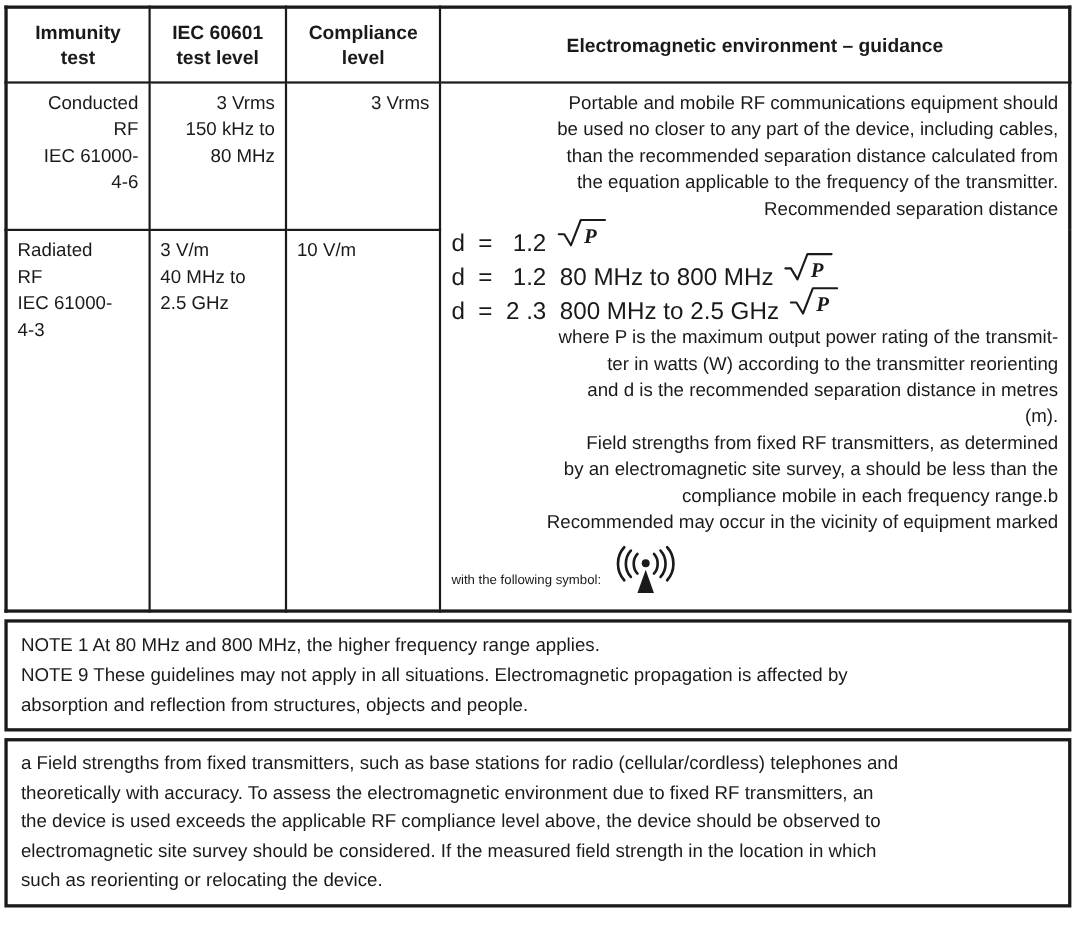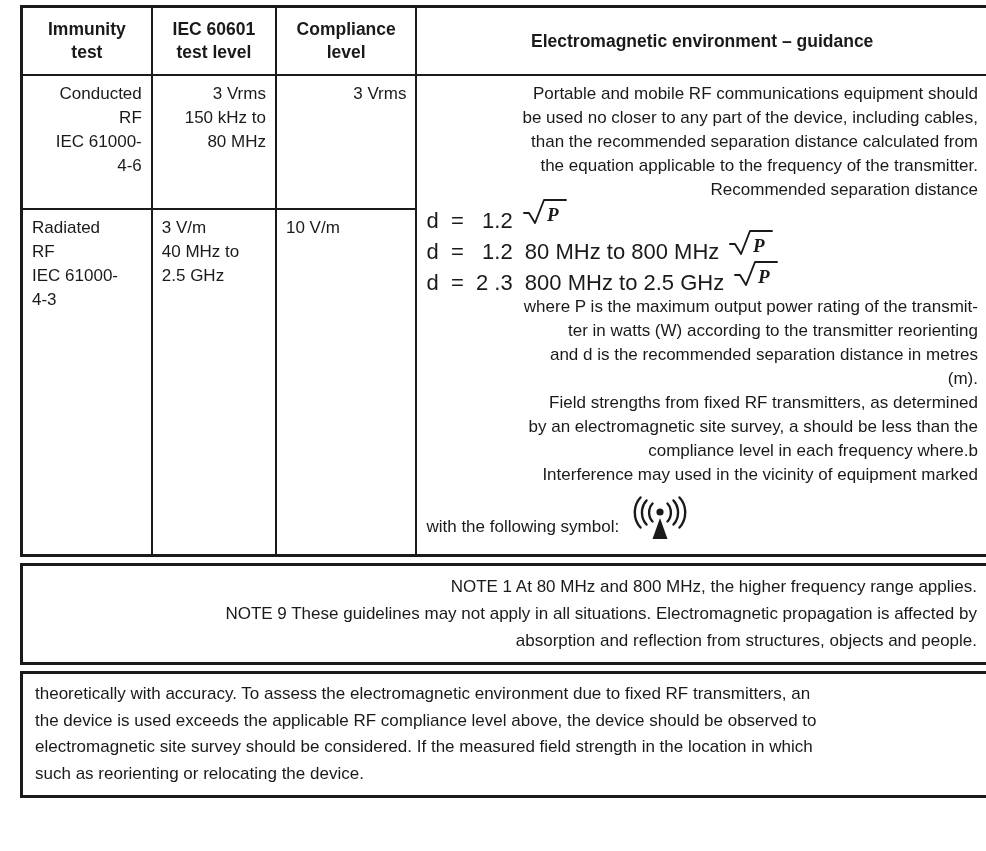--- a/index.html
+++ b/index.html
@@ -12,21 +12,21 @@
     height: 851px;
     font-family: "Liberation Sans", sans-serif;
     color: #1a1a1a;
     overflow: hidden;
   }
   .page {
     position: relative;
     width: 986px;
     height: 851px;
     box-sizing: border-box;
-    padding: 5px 8px 6px 20px;
+    padding: 5px 8px 6px 4px;
   }
 
   
   .emc-table {
     border-collapse: collapse;
     table-layout: fixed;
     width: 970px;
     border: 3px solid #1a1a1a;
   }
   .emc-table td, .emc-table th {
@@ -81,21 +81,21 @@
   }
   .radical svg { display: block; }
 
   
   .symbol-row {
     display: flex;
     align-items: flex-end;
     margin-top: 4px;
   }
   .symbol-row .sym-label {
-    font-size: 17px;
+    font-size: 12px;
     line-height: 24px;
     white-space: pre;
   }
   .antenna {
     margin-left: 10px;
     position: relative;
     top: 2px;
   }
   .antenna svg { display: block; }
 
@@ -106,21 +106,21 @@
     border: 3px solid #1a1a1a;
     margin-top: 6px;
     padding: 7px 10px 8px 12px;
   }
   .block .bline {
     display: block;
     font-size: 17px;
     line-height: 26px;
     white-space: pre;
   }
-  .notes-block .bline { line-height: 27px; text-align: right; }
+  .notes-block .bline { line-height: 27px; }
   .footnote-block .bline { line-height: 26.5px; }
 </style>
 </head>
 <body>
 
 <div class="page">
 
   <table class="emc-table">
     <colgroup>
       <col class="col1">
@@ -200,22 +200,22 @@
               </svg>
             </span>
           </div>
 
           <span class="guid-line">where P is the maximum output power rating of the transmit-</span>
           <span class="guid-line">ter in watts (W) according to the transmitter reorienting</span>
           <span class="guid-line">and d is the recommended separation distance in metres</span>
           <span class="guid-line">(m).</span>
           <span class="guid-line">Field strengths from fixed RF transmitters, as determined</span>
           <span class="guid-line">by an electromagnetic site survey, a should be less than the</span>
-          <span class="guid-line">compliance level in each frequency where.b</span>
-          <span class="guid-line">Interference may used in the vicinity of equipment marked</span>
+          <span class="guid-line">compliance mobile in each frequency range.b</span>
+          <span class="guid-line">Recommended may occur in the vicinity of equipment marked</span>
 
           <div class="symbol-row">
             <span class="sym-label">with the following symbol:</span>
             <span class="antenna">
               <svg width="62" height="48" viewBox="0 0 62 48" aria-hidden="true">
                 <g fill="none" stroke="#1a1a1a" stroke-linecap="round">
                   <path d="M23.5 10.5 A 10 12 0 0 0 23.5 28.5" stroke-width="2.4"></path>
                   <path d="M38.5 10.5 A 10 12 0 0 1 38.5 28.5" stroke-width="2.4"></path>
                   <path d="M17.5 7.5 A 14.5 16.5 0 0 0 17.5 31.5" stroke-width="2.4"></path>
                   <path d="M44.5 7.5 A 14.5 16.5 0 0 1 44.5 31.5" stroke-width="2.4"></path>
@@ -249,20 +249,21 @@
     </tbody>
   </table>
 
   <div class="block notes-block">
     <span class="bline">NOTE 1 At 80 MHz and 800 MHz, the higher frequency range applies.</span>
     <span class="bline">NOTE 9 These guidelines may not apply in all situations. Electromagnetic propagation is affected by</span>
     <span class="bline">absorption and reflection from structures, objects and people.</span>
   </div>
 
   <div class="block footnote-block">
+    <span class="bline">a Field strengths from fixed transmitters, such as base stations for radio (cellular/cordless) telephones and</span>
     <span class="bline">theoretically with accuracy. To assess the electromagnetic environment due to fixed RF transmitters, an</span>
     <span class="bline">the device is used exceeds the applicable RF compliance level above, the device should be observed to</span>
     <span class="bline">electromagnetic site survey should be considered. If the measured field strength in the location in which</span>
     <span class="bline">such as reorienting or relocating the device.</span>
 
   </div>
 
 </div>
 
 </body></html>

